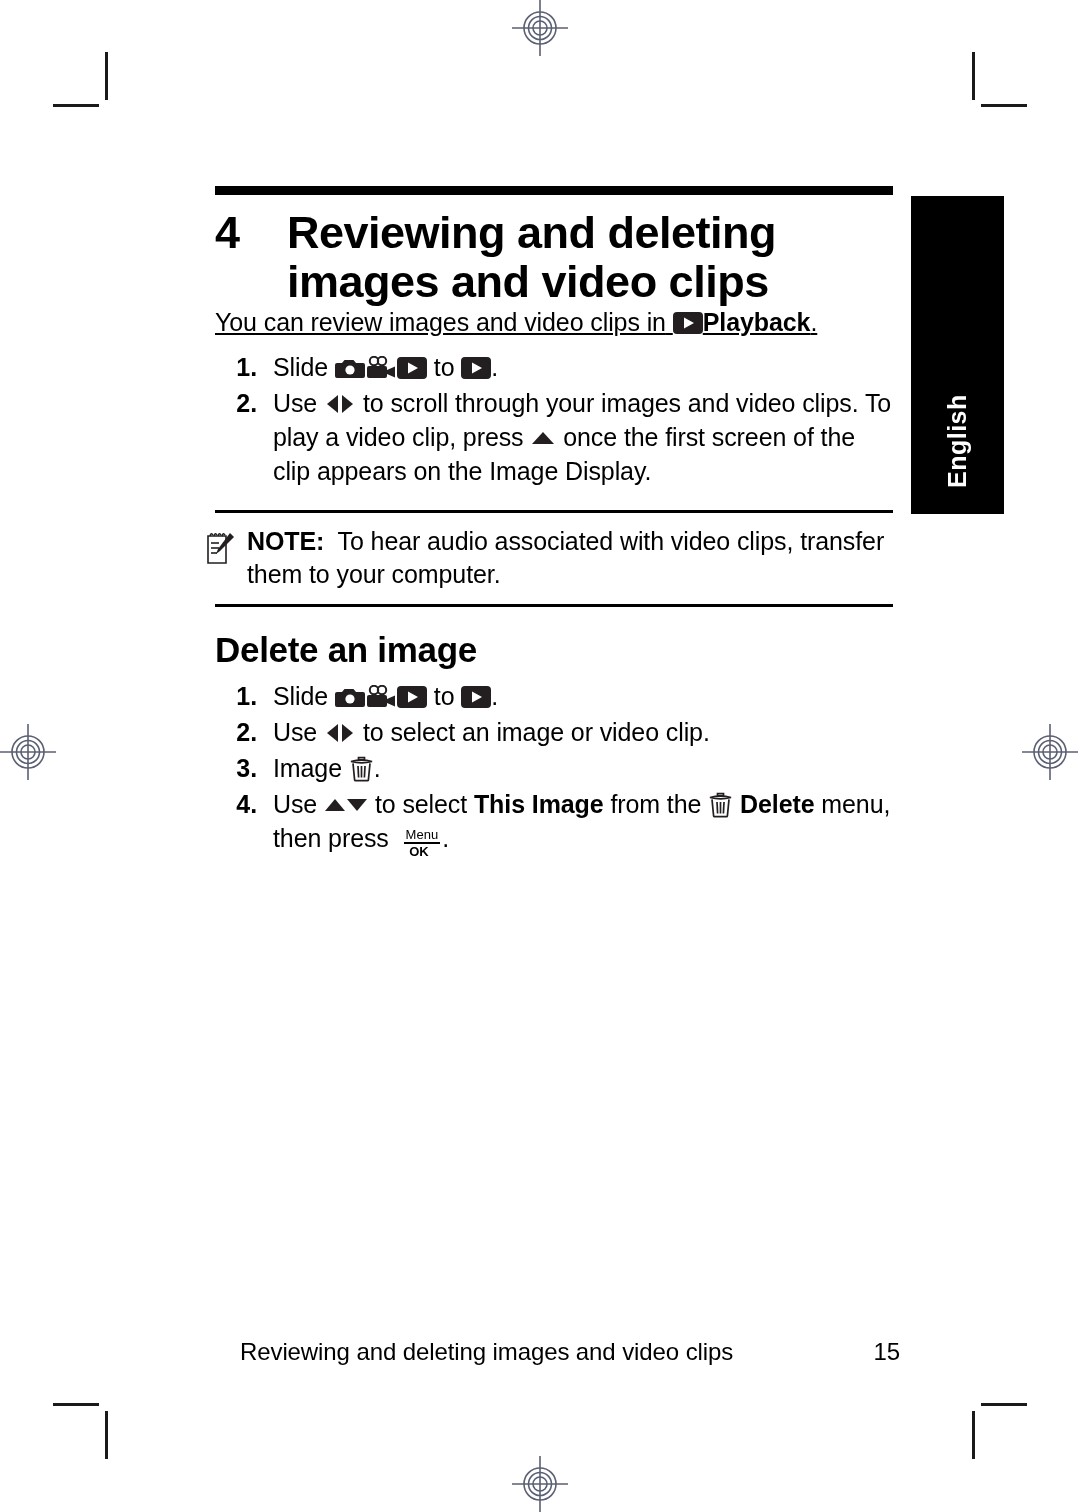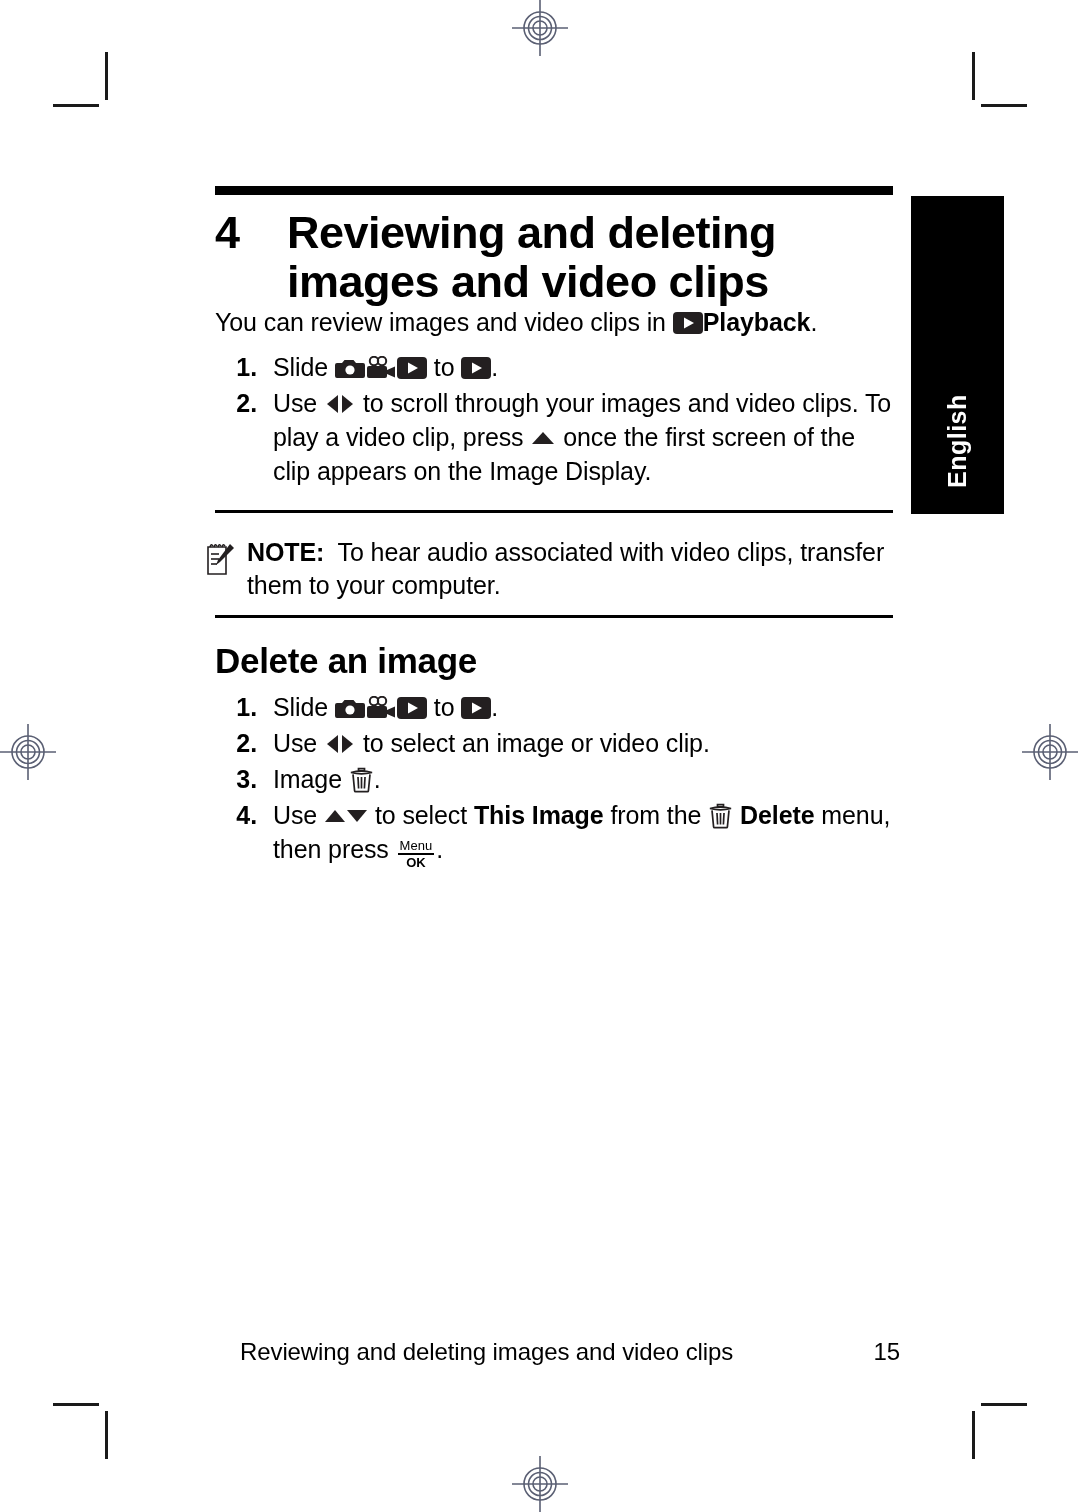--- a/index.html
+++ b/index.html
@@ -106,20 +106,21 @@
   h2.section-heading.tight {
     margin-top: 24px;
     margin-bottom: 10px;
   }
 
   p.body-text {
     font-size: 25px;
     line-height: 1.35;
     margin: 0 0 10px 0;
     letter-spacing: -0.1px;
+    text-decoration: underline;
   }
 
   ol.steps {
     list-style: none;
     margin: 0;
     padding: 0;
   }
   ol.steps li {
     position: relative;
     font-size: 25px;
@@ -146,21 +147,21 @@
     padding: 0;
   }
   .note-rule {
     height: 3px;
     background: #000000;
     width: 678px;
   }
   #note-body {
     display: flex;
     align-items: flex-start;
-    padding: 23px 0 12px 0;
+    padding: 12px 0 12px 0;
     margin-left: -12px;
   }
   #note-icon-wrap {
     flex: 0 0 44px;
     padding-top: 4px;
   }
   #note-text {
     font-size: 25px;
     line-height: 1.34;
     letter-spacing: -0.1px;
@@ -189,20 +190,21 @@
     text-align: center;
     line-height: 1;
     margin: 0 2px;
   }
   .icon-menuok .mk-top {
     display: block;
     font-size: 13px;
     padding: 0 2px 1px 2px;
     border-bottom: 2px solid #000;
     letter-spacing: 0;
+    margin-left: 6px;
   }
   .icon-menuok .mk-bot {
     display: block;
     font-size: 13px;
     padding-top: 1px;
     letter-spacing: 0;
     font-weight: bold;
   }
 
   

